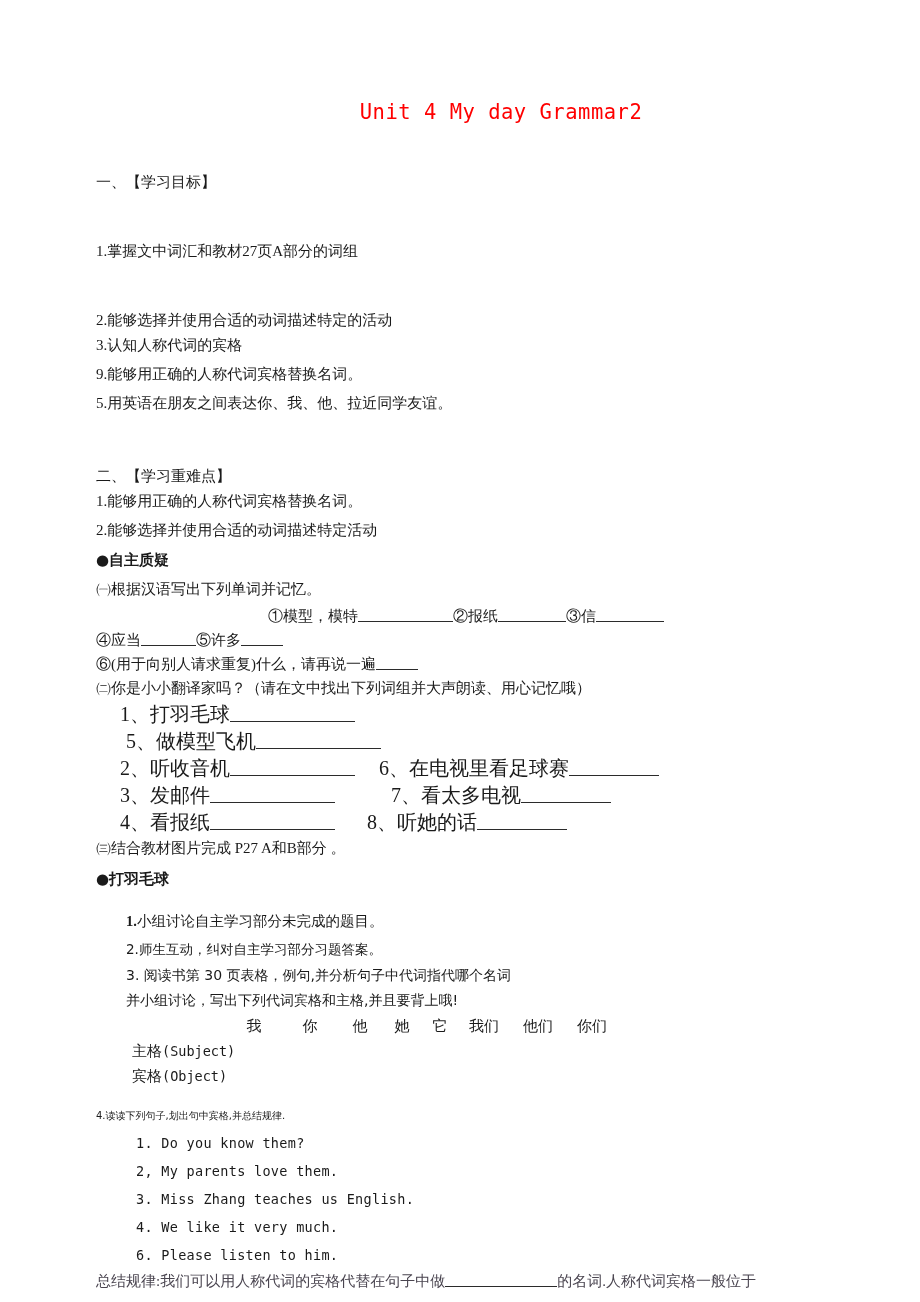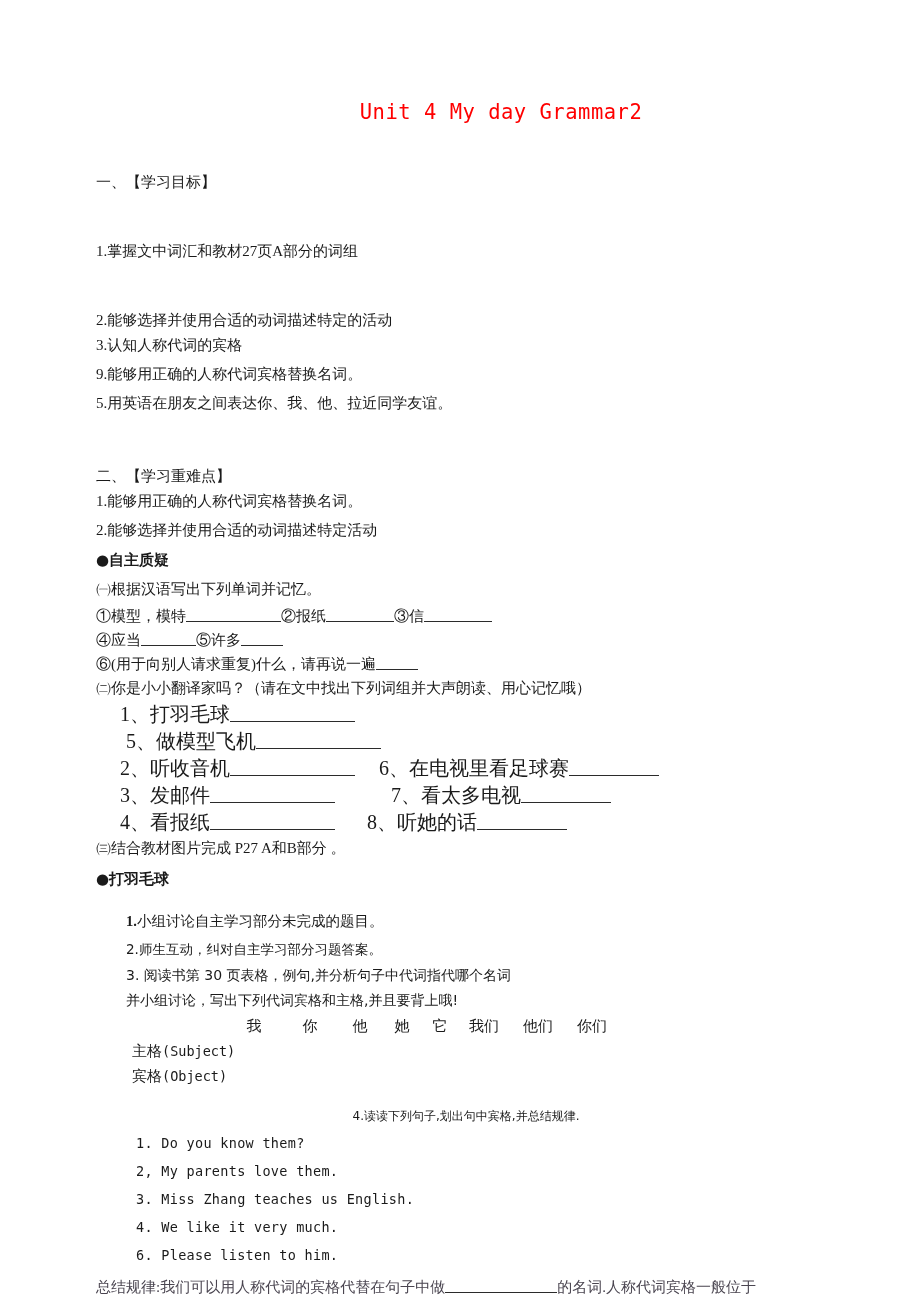--- a/index.html
+++ b/index.html
@@ -128,21 +128,21 @@
     font-family: "DejaVu Sans Mono", "Liberation Mono", monospace;
     font-size: 13.5px;
     line-height: 28px;
     padding-left: 40px;
     letter-spacing: 0.3px;
   }
 
   .summary {
     font-size: 15px;
     line-height: 24px;
-    margin-top: 6px;
+    margin-top: 0;
     white-space: nowrap;
     color: #4a4550;
   }
   .spacer14 { height: 14px; }
 </style>
 </head>
 <body>
 
 <div class="page">
   <div class="content">
@@ -157,21 +157,21 @@
     <div class="ln loose">5.用英语在朋友之间表达你、我、他、拉近同学友谊。</div>
 
     <div class="ln tight">二、【学习重难点】</div>
     <div class="ln loose">1.能够用正确的人称代词宾格替换名词。</div>
     <div class="ln loose">2.能够选择并使用合适的动词描述特定活动</div>
 
     <div class="bullet-head">●自主质疑</div>
 
     <div class="ln loose">㈠根据汉语写出下列单词并记忆。</div>
 
-    <div class="ln" style="line-height:24px;white-space:nowrap;">
+    <div class="ln" style="line-height:24px;white-space:nowrap;text-align:center;">
       <span>①</span><span>模型，模特</span><span class="blank" style="width:95px"></span><span>②</span><span>报纸</span><span class="blank" style="width:68px"></span><span>③</span><span>信</span><span class="blank" style="width:68px"></span>
     </div>
 
     <div class="ln" style="line-height:24px;white-space:nowrap;">
       <span>④</span><span>应当</span><span class="blank" style="width:55px"></span><span>⑤</span><span>许多</span><span class="blank" style="width:42px"></span>
     </div>
 
     <div class="ln" style="line-height:24px;white-space:nowrap;">
       <span>⑥</span><span>(用于向别人请求重复)什么，请再说一遍</span><span class="blank" style="width:42px"></span>
     </div>
@@ -205,21 +205,21 @@
       <div class="c3b">并小组讨论，写出下列代词宾格和主格,并且要背上哦!</div>
     </div>
 
     <div class="pron-head"><span style="width:56px">我</span><span style="width:56px">你</span><span style="width:44px">他</span><span style="width:40px">她</span><span style="width:36px">它</span><span style="width:52px">我们</span><span style="width:56px">他们</span><span style="width:52px">你们</span></div>
 
     <div class="case-row"><span>主格</span><span class="en">(Subject)</span></div>
     <div class="case-row"><span>宾格</span><span class="en">(Object)</span></div>
 
     <div class="spacer14"></div>
 
-    <div class="ln sans" style="font-size:12px;line-height:26px;text-align:center;">4.读读下列句子,划出句中宾格,并总结规律.</div>
+    <div class="ln sans" style="font-size:10px;line-height:26px;">4.读读下列句子,划出句中宾格,并总结规律.</div>
 
     <div class="sent">1. Do you know them?</div>
     <div class="sent">2, My parents love them.</div>
     <div class="sent">3. Miss Zhang teaches us English.</div>
     <div class="sent">4. We like it very much.</div>
     <div class="sent">6. Please listen to him.</div>
 
     <div class="summary"><span>总结规律:我们可以用人称代词的宾格代替在句子中做</span><span class="blank" style="width:112px"></span><span>的名词.人称代词宾格一般位于</span></div>
 
   </div>

